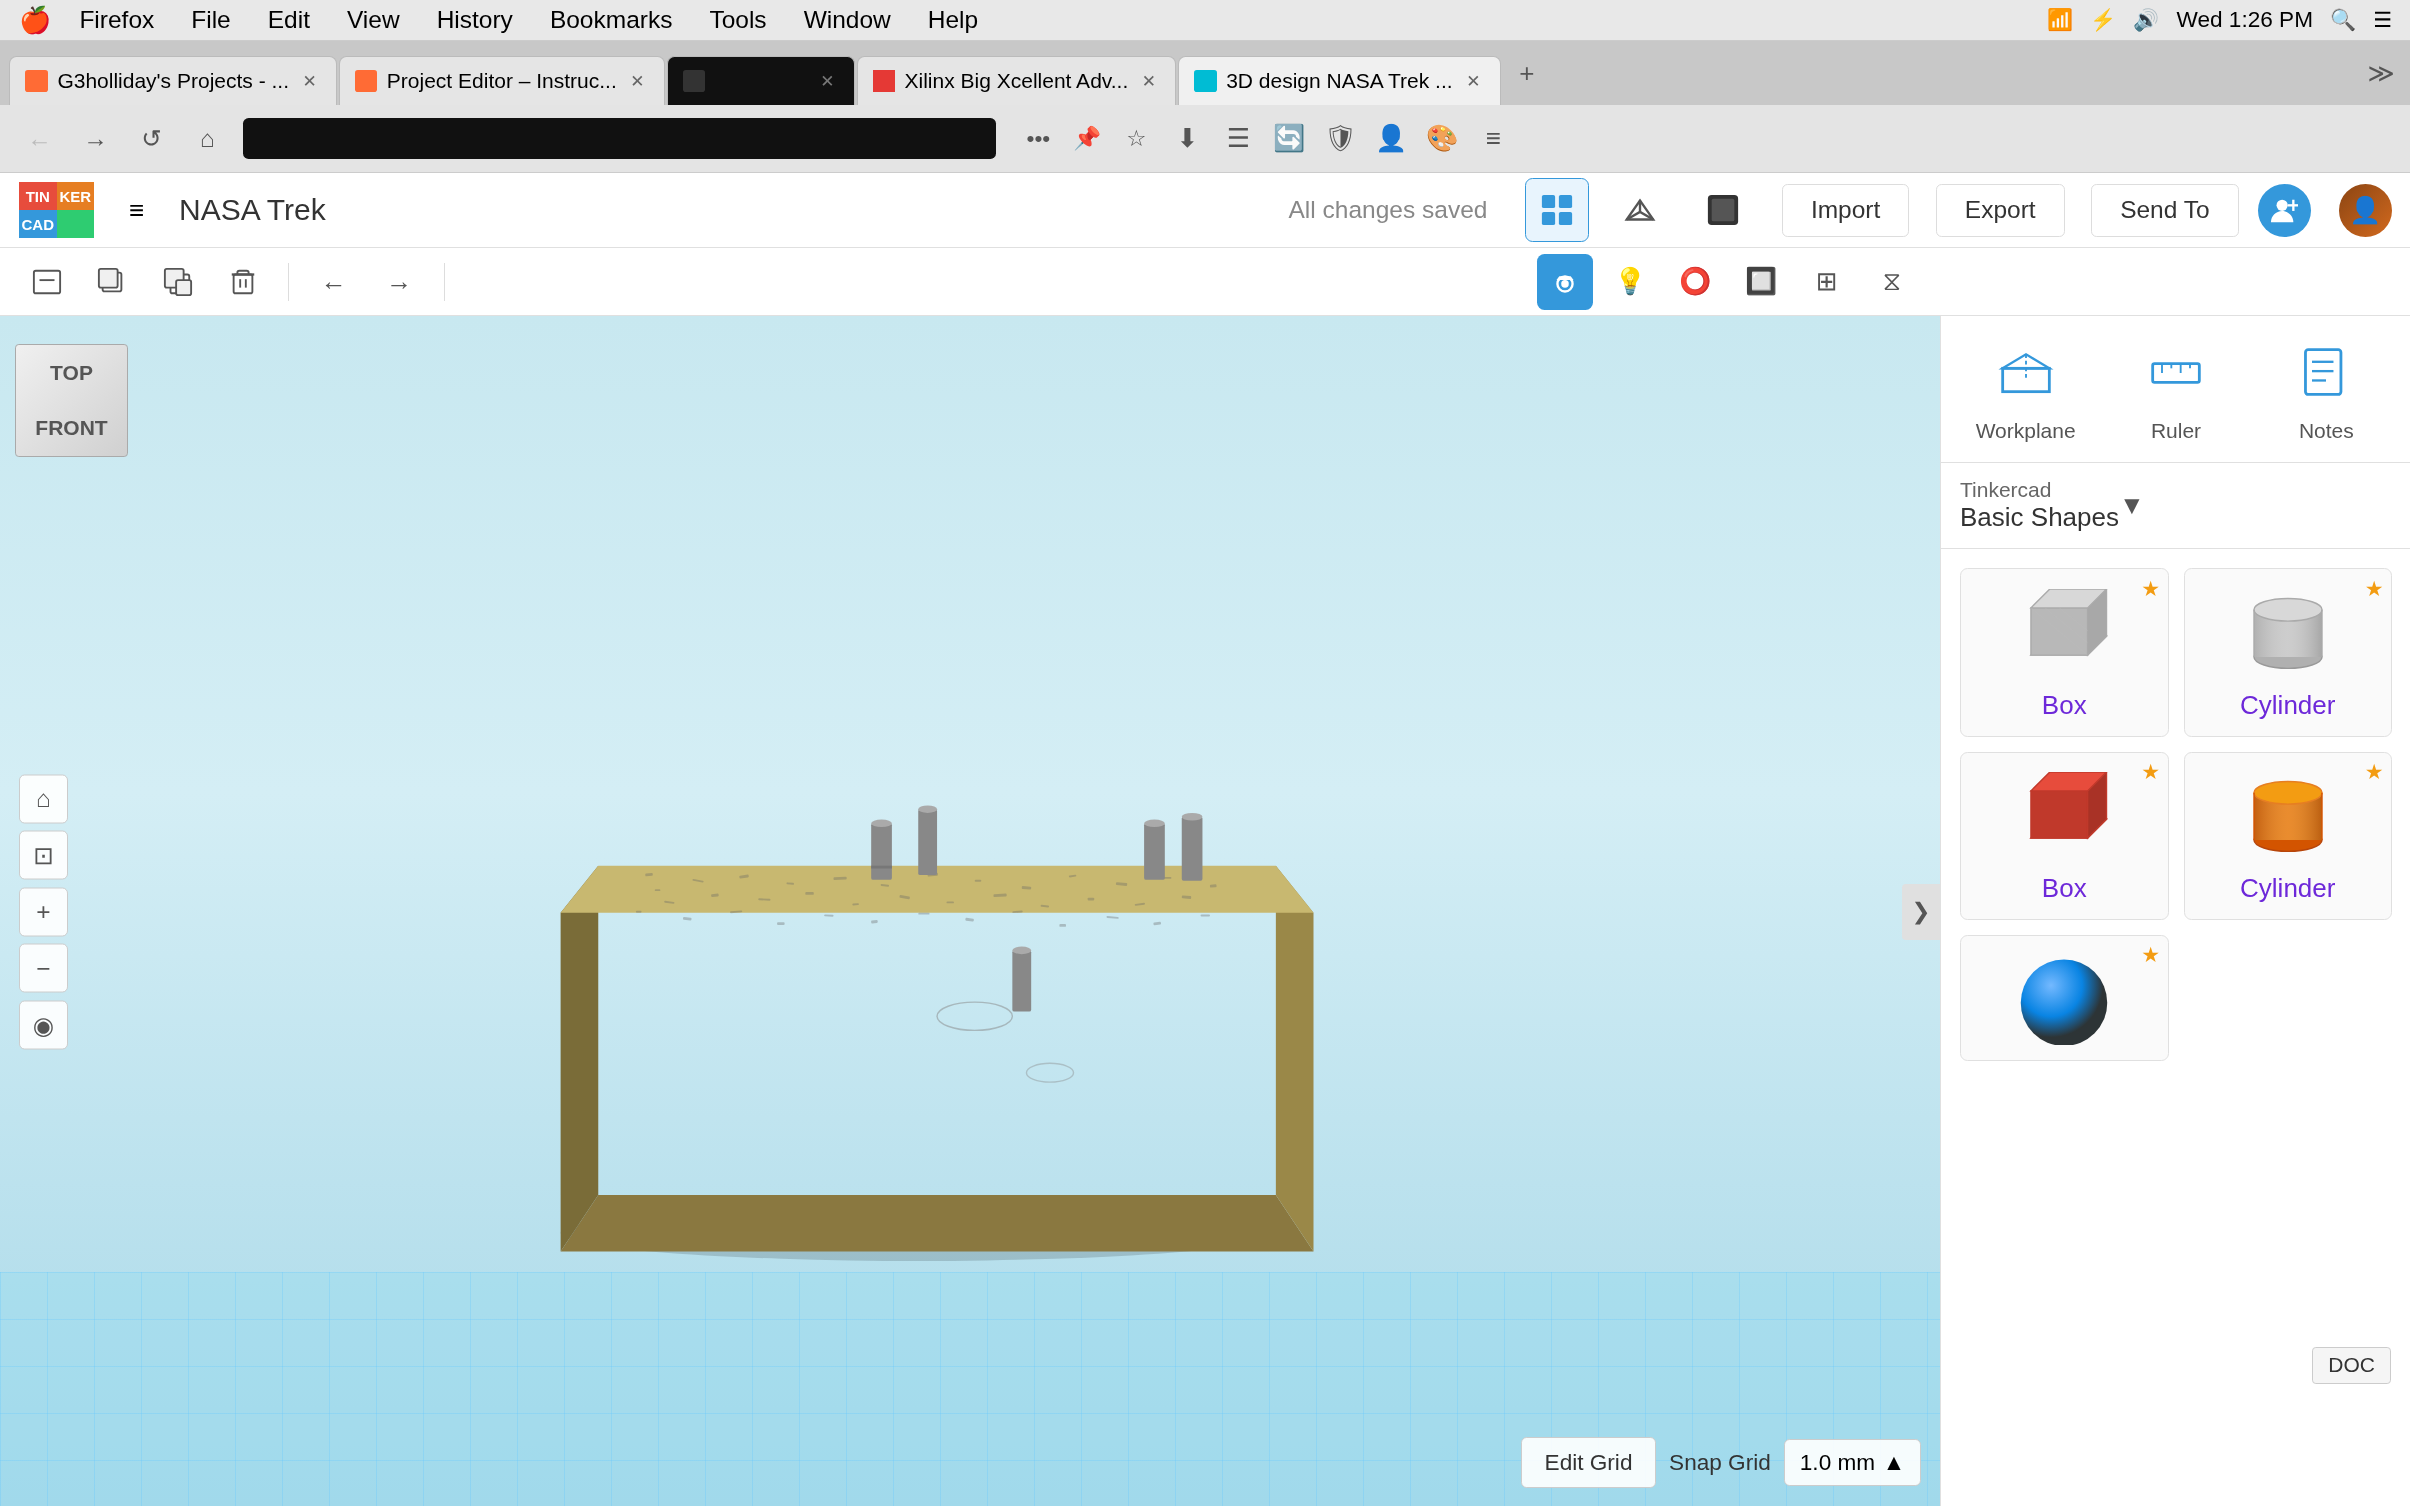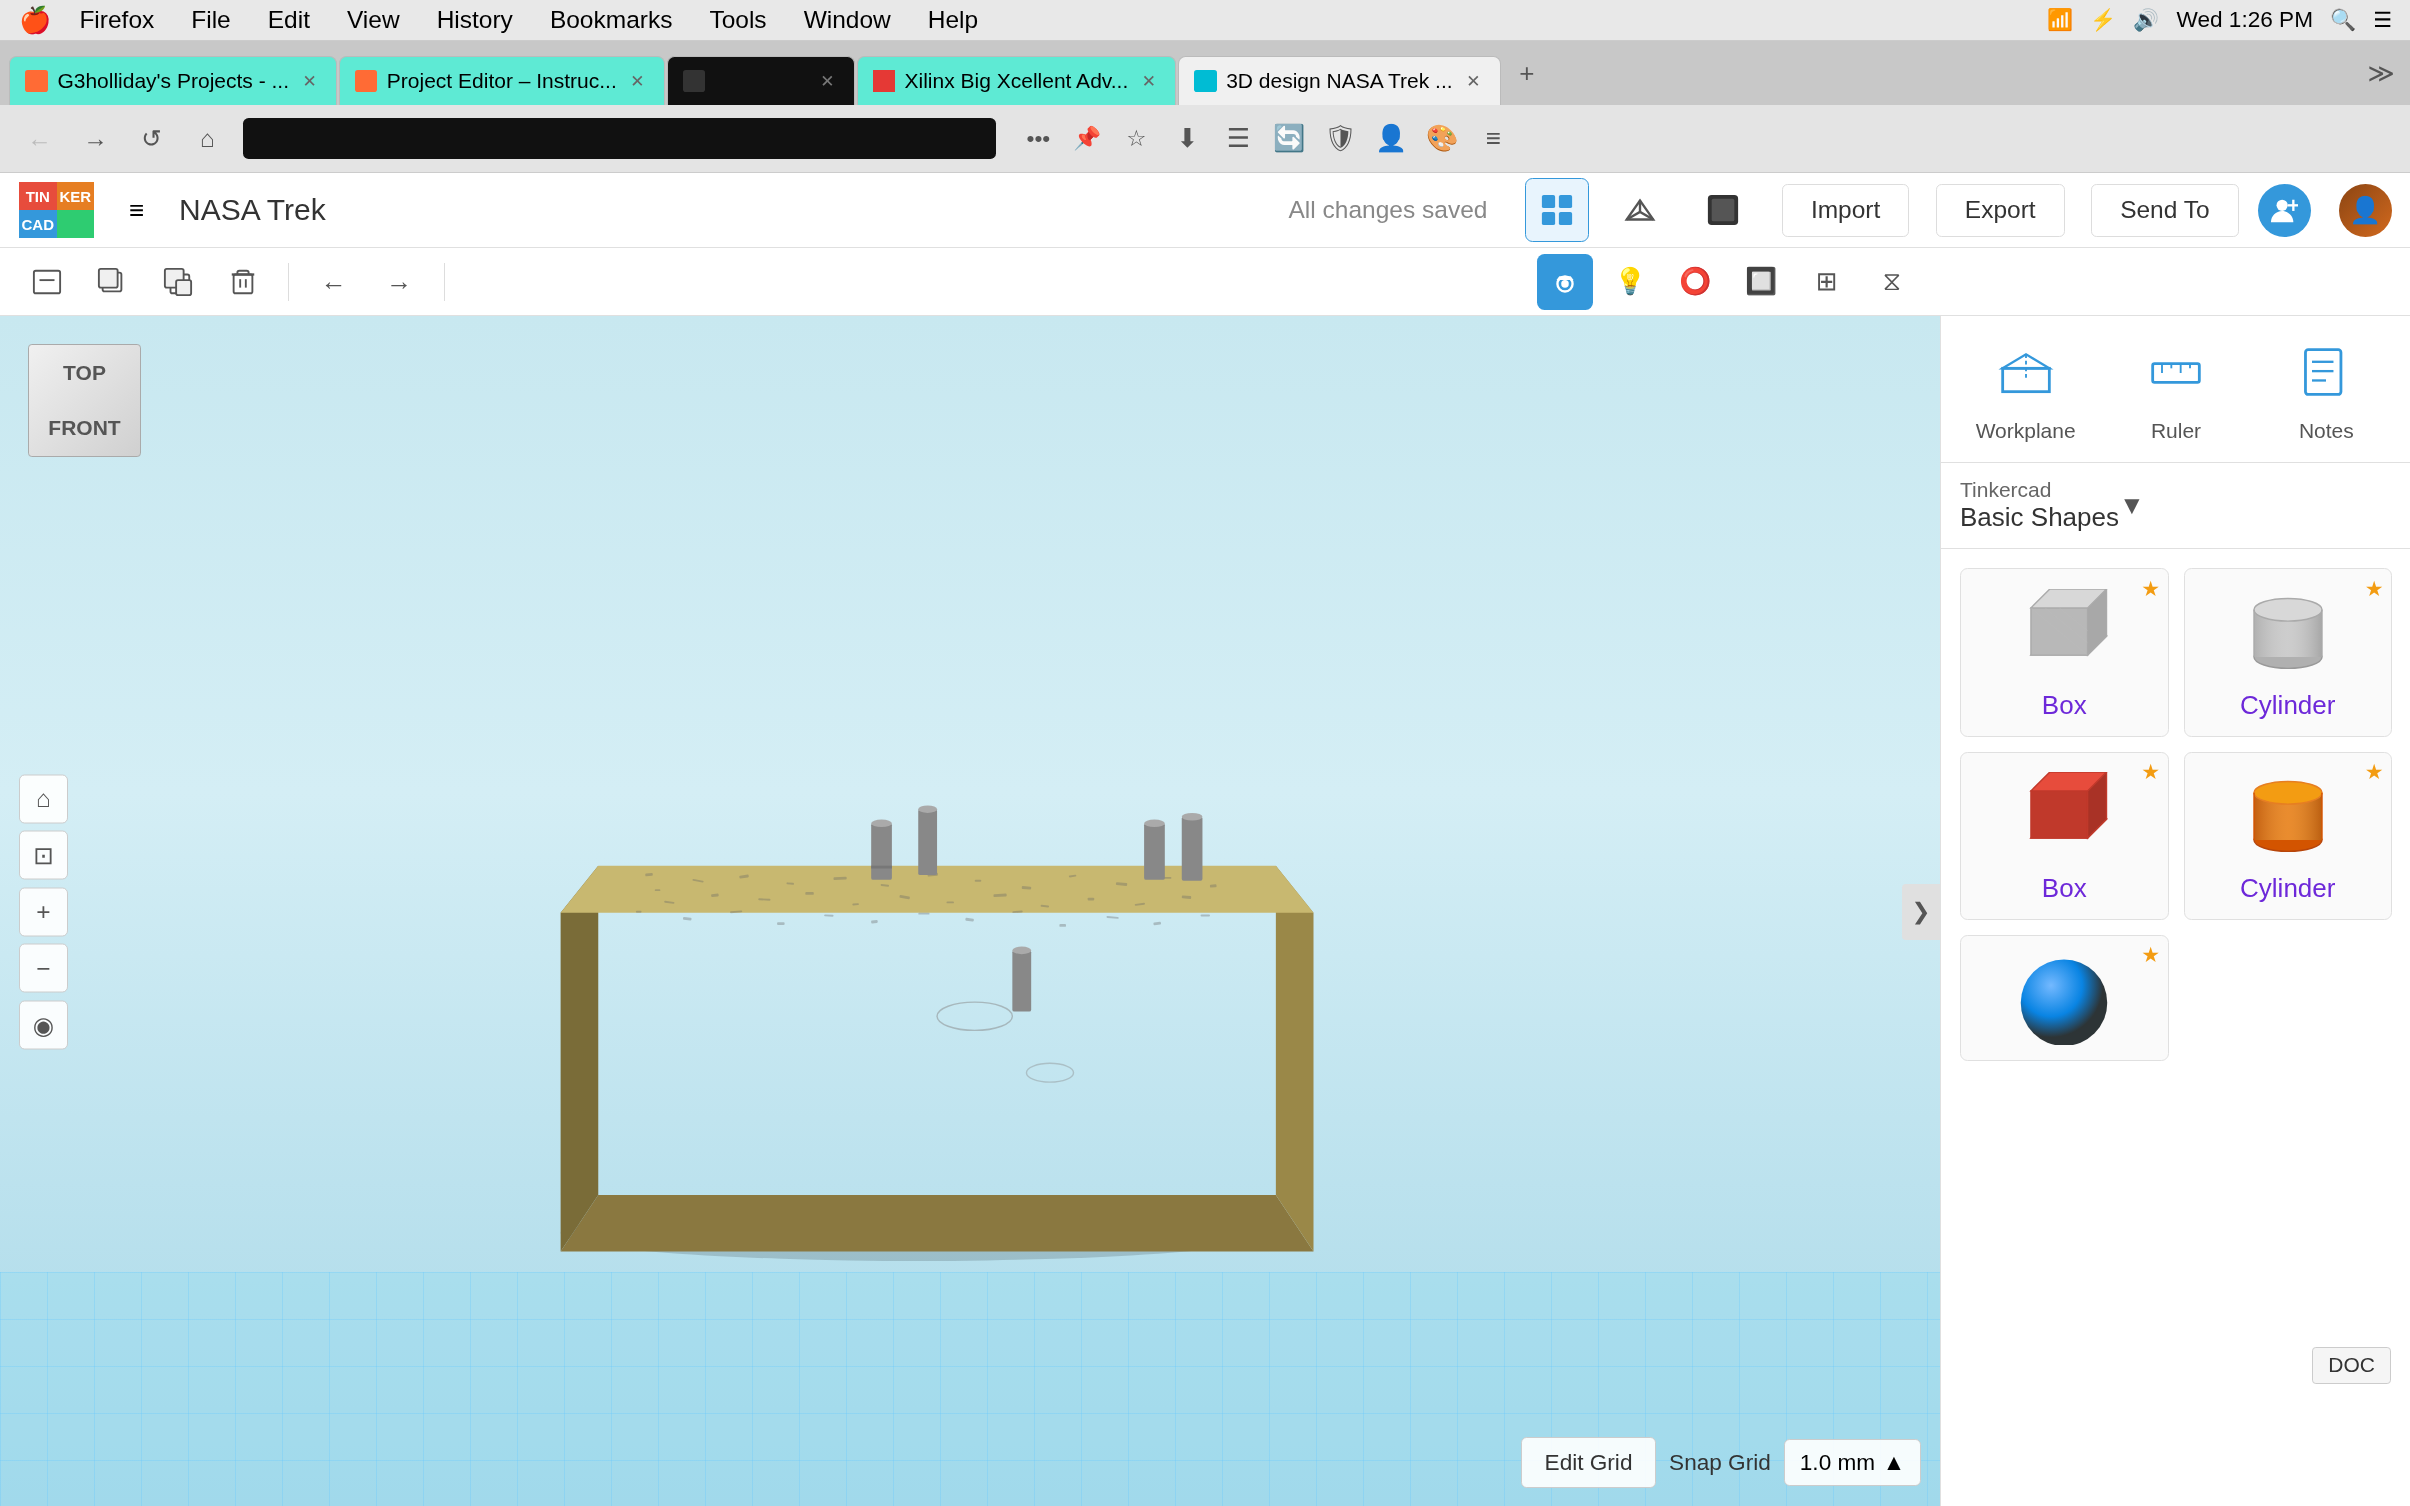--- a/index.html
+++ b/index.html
@@ -20,21 +20,21 @@
     
     .browser-chrome { background: #d6d6d6; }
 
     
     .tab-bar {
       height: 64px; background: #c8c8c8;
       display: flex; align-items: flex-end; padding: 0 9.4px;
     }
     .browser-tab {
       height: 49px; min-width: 282px; max-width: 358px;
-      background: #5eead4; border-radius: 7.5px 7.5px 0 0;
+      background: #e5e5e5; border-radius: 7.5px 7.5px 0 0;
       display: flex; align-items: center; padding: 0 15px;
       font-size: 21px; gap: 9.4px; position: relative; margin-right: 1.9px;
       border: 0.9px solid #bbb; border-bottom: none;
     }
     .browser-tab.active { background: #f0f0f0; }
     .browser-tab .tab-favicon { width: 22.6px; height: 22.6px; background: #888; border-radius: 2.8px; flex-shrink: 0; }
     .browser-tab .tab-label { flex: 1; overflow: hidden; text-overflow: ellipsis; white-space: nowrap; font-size: 21px; }
     .browser-tab .tab-close { width: 22.6px; height: 22.6px; border-radius: 50%; display: flex; align-items: center; justify-content: center; cursor: pointer; font-size: 17px; color: #666; }
     .browser-tab.empty-tab { background: #111; min-width: 188px; }
     .new-tab-btn { width: 41px; height: 41px; display: flex; align-items: center; justify-content: center; font-size: 26px; cursor: pointer; color: #555; margin-left: 3.8px; align-self: center; }
@@ -120,21 +120,21 @@
       background: linear-gradient(180deg, #c8e8f0 0%, #d4eef5 40%, #a8d8e8 100%);
     }
 
     
     .model-container {
       position: absolute; top: 50%; left: 50%; transform: translate(-55%, -40%);
     }
 
     
     .view-cube {
-      position: absolute; top: 28px; left: 28px;
+      position: absolute; top: 28px; left: 15px;
       width: 113px; height: 84px;
     }
     .view-cube-box {
       width: 113px; height: 113px;
       background: linear-gradient(135deg, #f0f0f0, #d0d0d0);
       border: 0.9px solid #aaa;
       display: flex; flex-direction: column;
       align-items: center; justify-content: space-around;
       font-size: 21px; font-weight: bold; color: #555;
       cursor: pointer; border-radius: 3.8px;

